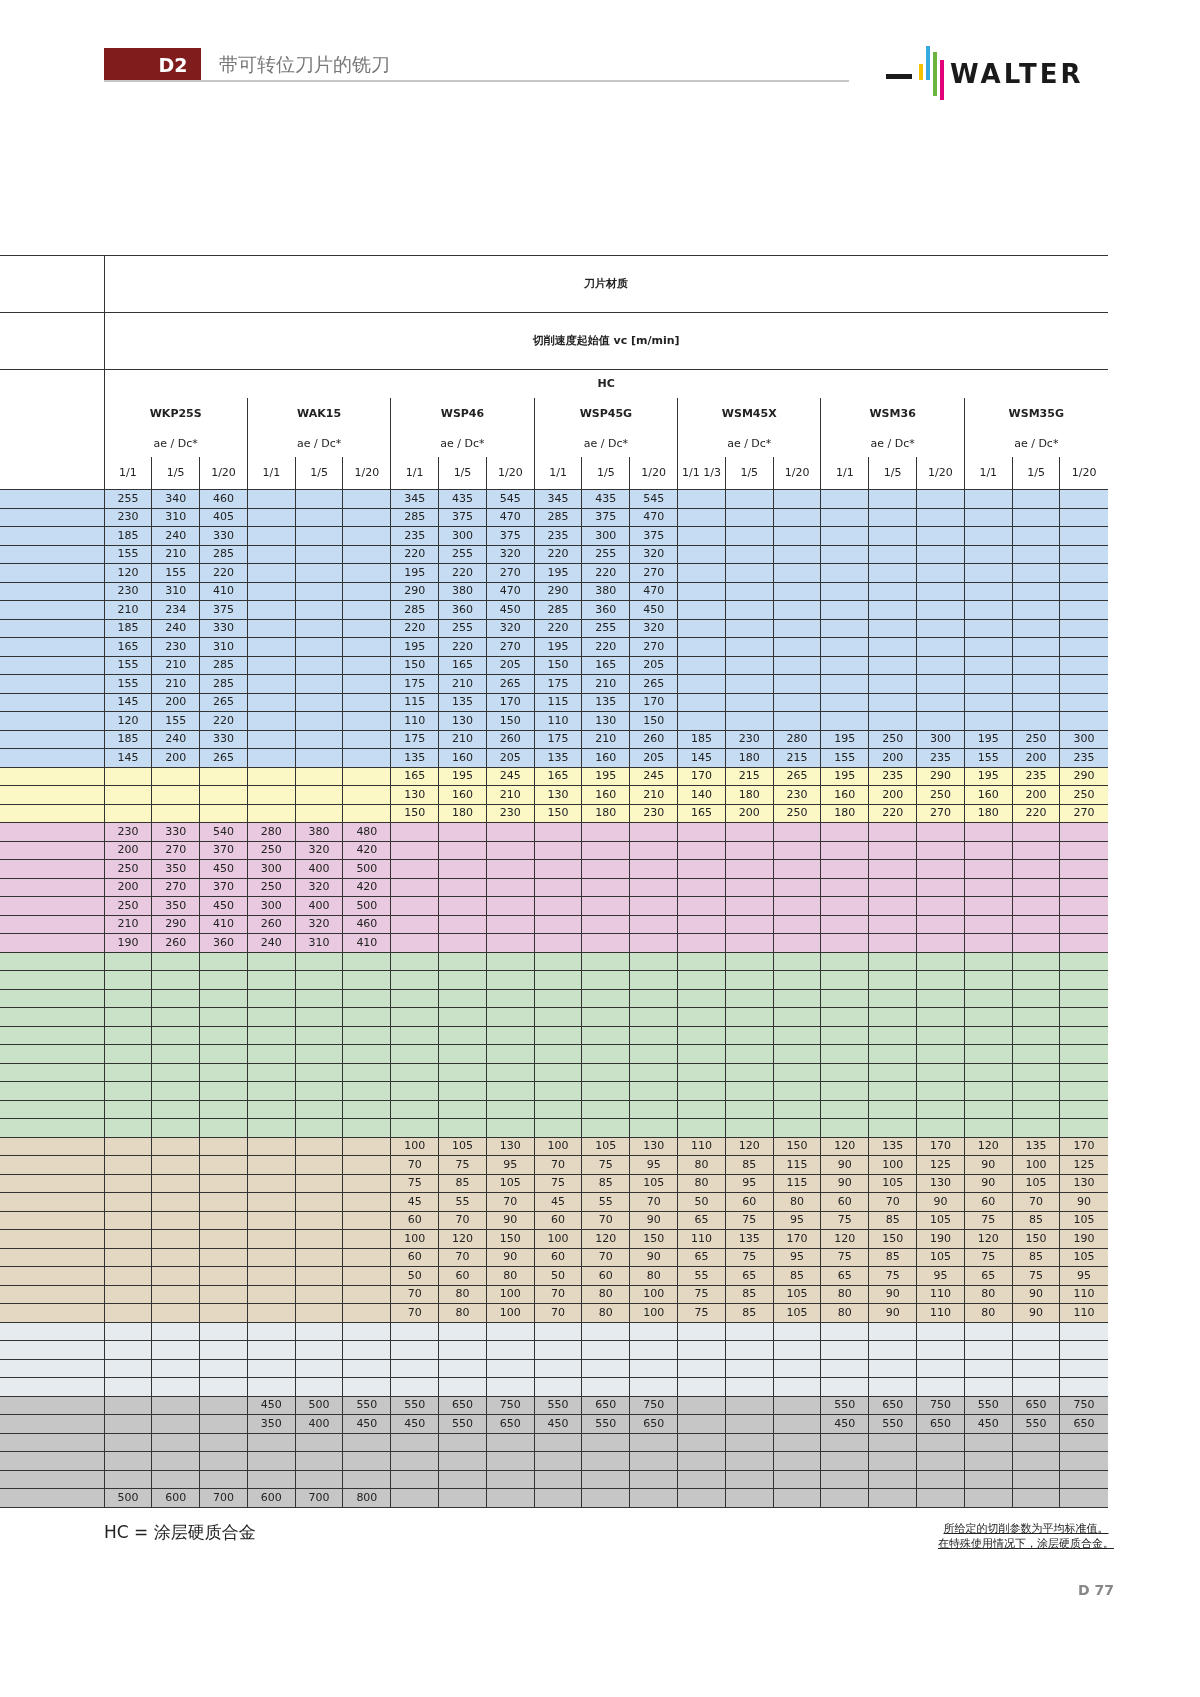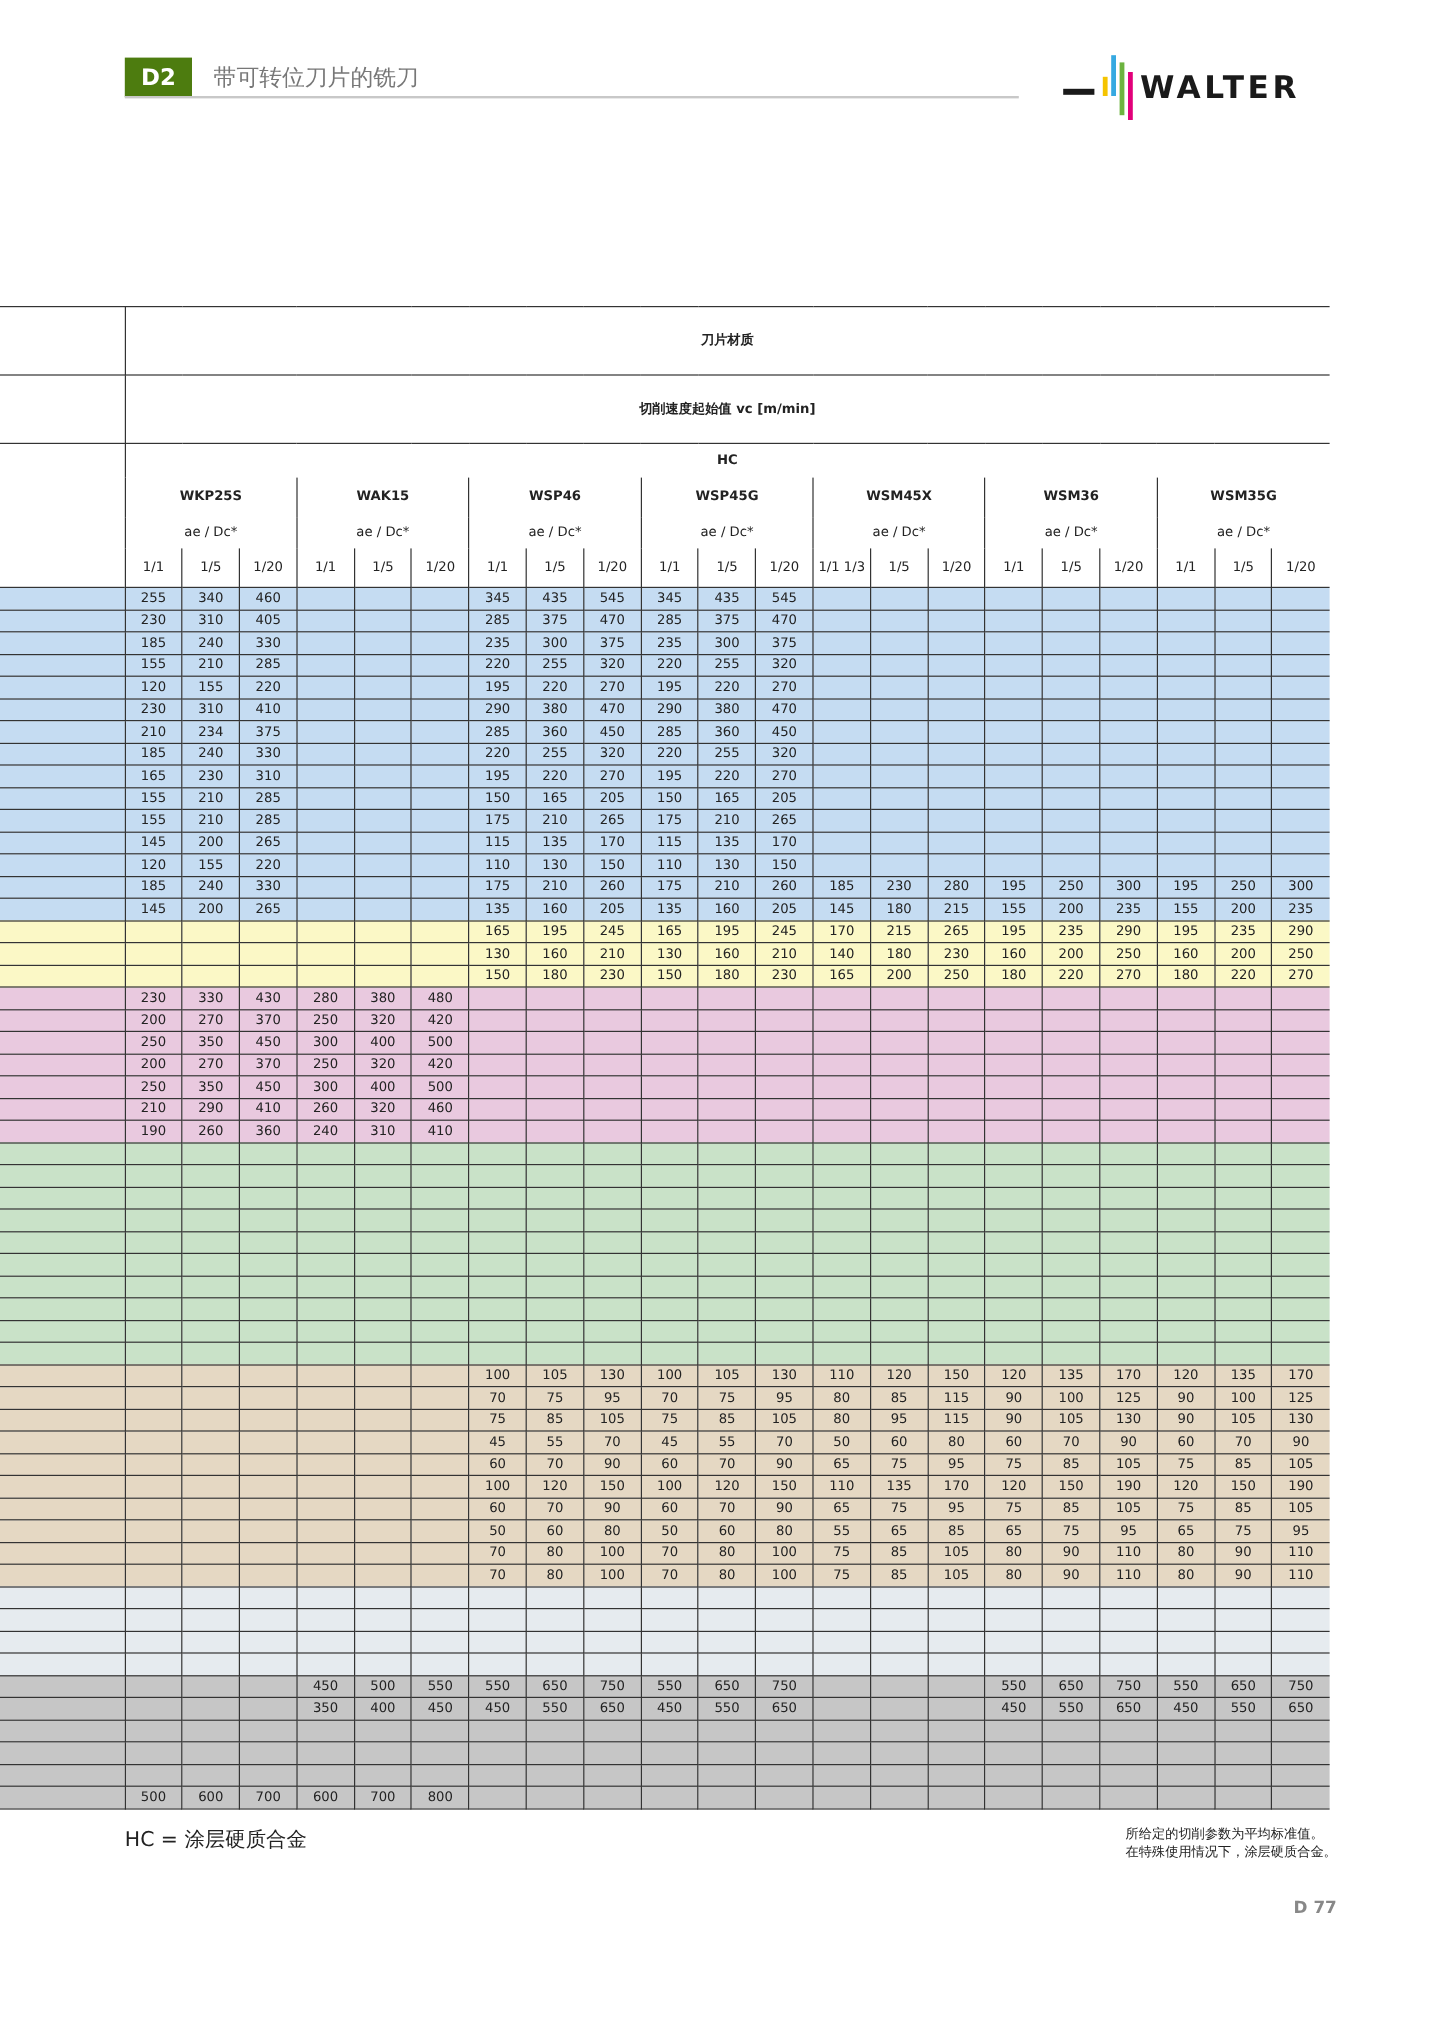--- a/index.html
+++ b/index.html
@@ -1,38 +1,38 @@
 <!DOCTYPE html>
 <html><head>
 <meta charset="utf-8">
 <style>
   html, body { margin:0; padding:0; background:#ffffff; }
   body { width:1200px; height:1697px; position:relative; overflow:hidden; font-family:"DejaVu Sans", sans-serif; color:#1a1a1a; }
   .hdr { position:absolute; left:104px; top:48px; height:33px; display:flex; align-items:center; }
-  .hdr-code { width:56px; height:33px; background:#4d7c0f; color:#ffffff; font-size:19px; font-weight:bold; display:flex; align-items:center; justify-content:center; }
+  .hdr-code { width:56px; height:33px; background:#7f1d1d; color:#ffffff; font-size:19px; font-weight:bold; display:flex; align-items:center; justify-content:center;padding-left:41px; }
   .hdr-title { margin-left:18px; font-size:19px; color:#777; }
   .hdr-line { position:absolute; left:104px; top:80px; width:745px; height:2px; background:#c8c8c8; }
   .logo { position:absolute; left:886px; top:46px; width:228px; height:58px; }
   .logo .bar { position:absolute; }
   .logo .word { position:absolute; left:64px; top:13px; font-family:"DejaVu Sans", sans-serif; font-size:26px; font-weight:bold; letter-spacing:3px; color:#1a1a1a; }
   table.grid { position:absolute; left:0; top:255px; border-collapse:collapse; table-layout:fixed; font-size:11px; }
   table.grid td { border:1px solid #333; height:17.5px; padding:0; text-align:center; vertical-align:middle; line-height:12px; color:#222; }
   table.grid td.lead { border-left:none; }
   table.grid td.end { border-right:none; }
   .hrow td { background:#fff; }
   .bold { font-weight:bold; font-size:11px; }
   .c-blue td { background:#c5dcf2; }
   .c-yellow td { background:#fbf8c6; }
   .c-pink td { background:#e9c9df; }
   .c-green td { background:#c9e2c8; }
   .c-tan td { background:#e5d8c3; }
   .c-light td { background:#e6ebef; }
   .c-gray td { background:#c6c6c6; }
   .foot-left { position:absolute; left:104px; top:1521px; font-size:17px; color:#222; }
-  .foot-right { position:absolute; right:86px; top:1521px; font-size:11px; color:#222; text-align:left; line-height:15px; }
+  .foot-right { position:absolute; right:86px; top:1521px; font-size:11px; color:#222; text-align:center; line-height:15px;text-decoration:underline; }
   .pageno { position:absolute; right:86px; top:1582px; font-size:14px; color:#888; font-weight:bold; }
 </style>
 </head>
 <body>
 
 <div class="hdr">
   <div class="hdr-code">D2</div>
   <div class="hdr-title">带可转位刀片的铣刀</div>
 </div>
 <div class="hdr-line"></div>
@@ -554,21 +554,21 @@
         <td>220</td>
         <td>270</td>
         <td>180</td>
         <td>220</td>
         <td class="end">270</td>
       </tr>
       <tr class="c-pink">
         <td class="lead"></td>
         <td>230</td>
         <td>330</td>
-        <td>430</td>
+        <td>540</td>
         <td>280</td>
         <td>380</td>
         <td>480</td>
         <td></td>
         <td></td>
         <td></td>
         <td></td>
         <td></td>
         <td></td>
         <td></td>

